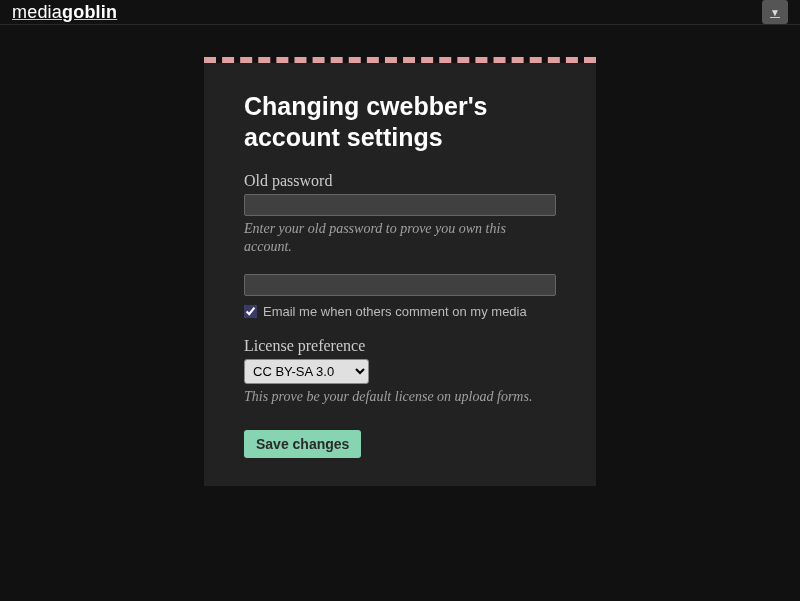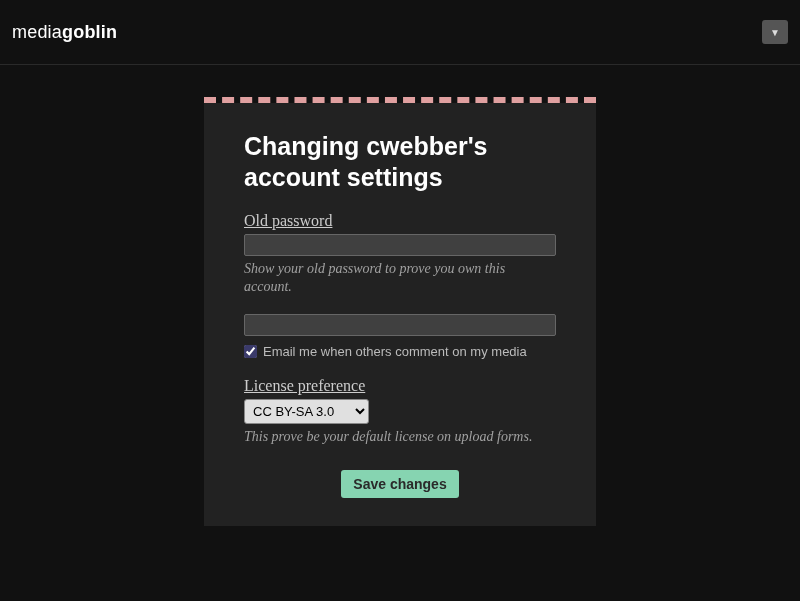--- a/index.html
+++ b/index.html
@@ -8,22 +8,23 @@
     color: #cccccc;
     font-family: Georgia, "Times New Roman", serif;
     width: 800px;
     height: 601px;
     overflow: hidden;
   }
   .topbar {
     display: flex;
     justify-content: space-between;
     align-items: center;
-    padding: 20px 12px;
+    padding: 0 12px;
     border-bottom: 1px solid #2a2a2a;
+    text-decoration: underline;
   }
   .logo {
     font-family: "Trebuchet MS", "Lucida Grande", Arial, sans-serif;
     font-size: 18px;
     color: #ffffff;
     font-weight: 400;
     letter-spacing: 0.2px;
   }
   .logo .bold { font-weight: 700; }
   .menu-btn {
@@ -59,21 +60,20 @@
     font-size: 25px;
     color: #ffffff;
     line-height: 1.25;
     margin-bottom: 18px;
   }
   .field-label {
     font-size: 16px;
     color: #cccccc;
     margin-bottom: 4px;
     display: block;
-    text-decoration: underline;
   }
   input[type="password"], input[type="text"] {
     width: 100%;
     height: 22px;
     background: #404040;
     border: 1px solid #666666;
     border-radius: 2px;
     color: #eee;
     padding: 2px 4px;
     font-family: inherit;
@@ -106,21 +106,21 @@
     border: 1px solid #888;
     border-radius: 3px;
     padding: 3px 4px;
     font-family: "Trebuchet MS", Arial, sans-serif;
     font-size: 13px;
     cursor: pointer;
     width: 125px;
   }
   .save-row {
     display: flex;
-    justify-content: center;
+    justify-content: flex-start;
     margin-top: 24px;
   }
   .save-btn {
     background: #86d4b1;
     color: #2a2a2a;
     font-family: "Trebuchet MS", Arial, sans-serif;
     font-weight: 700;
     font-size: 14px;
     border: none;
     border-radius: 3px;
@@ -142,21 +142,21 @@
 
 <div class="content-wrap">
   <div class="panel-wrapper">
     <div class="panel">
 
       <h1>Changing cwebber's account settings</h1>
 
       <div class="field-block">
         <label class="field-label">Old password</label>
         <input type="password" value="" style="">
-        <div class="helper">Show your old password to prove you own this account.</div>
+        <div class="helper">Enter your old password to prove you own this account.</div>
       </div>
 
       <div class="field-block" style="margin-bottom:4px">
         <input type="password" value="" style="">
       </div>
 
       <div class="checkbox-row" style="margin-bottom:18px;">
         <input type="checkbox" checked="" style="">
         <span>Email me when others comment on my media</span>
       </div>

